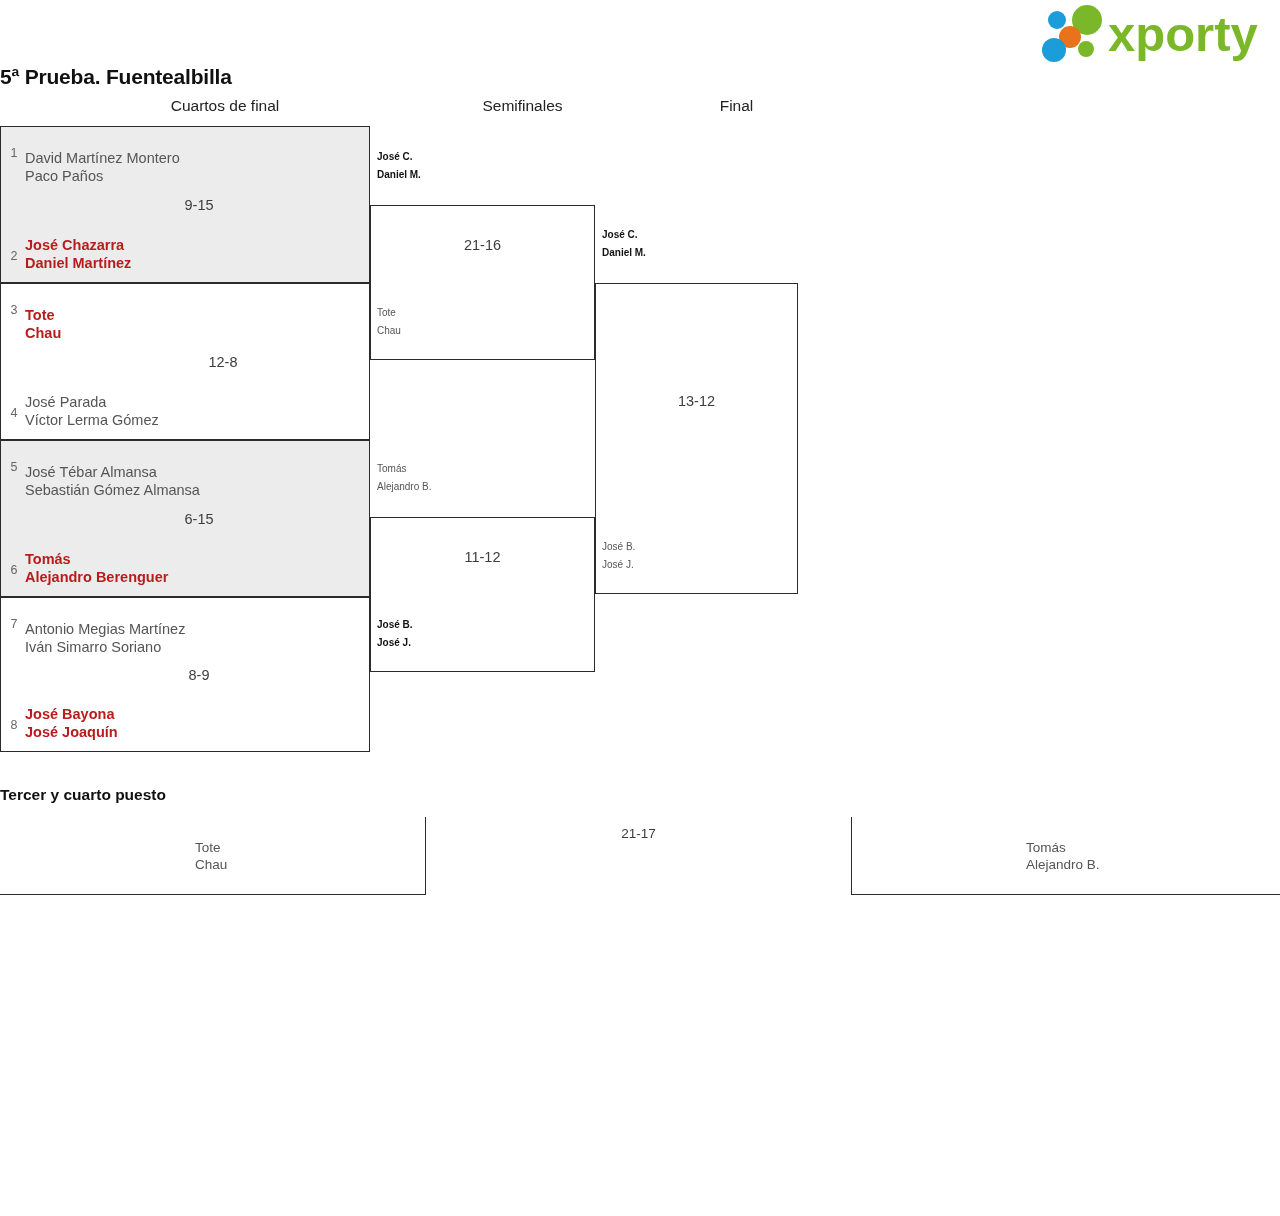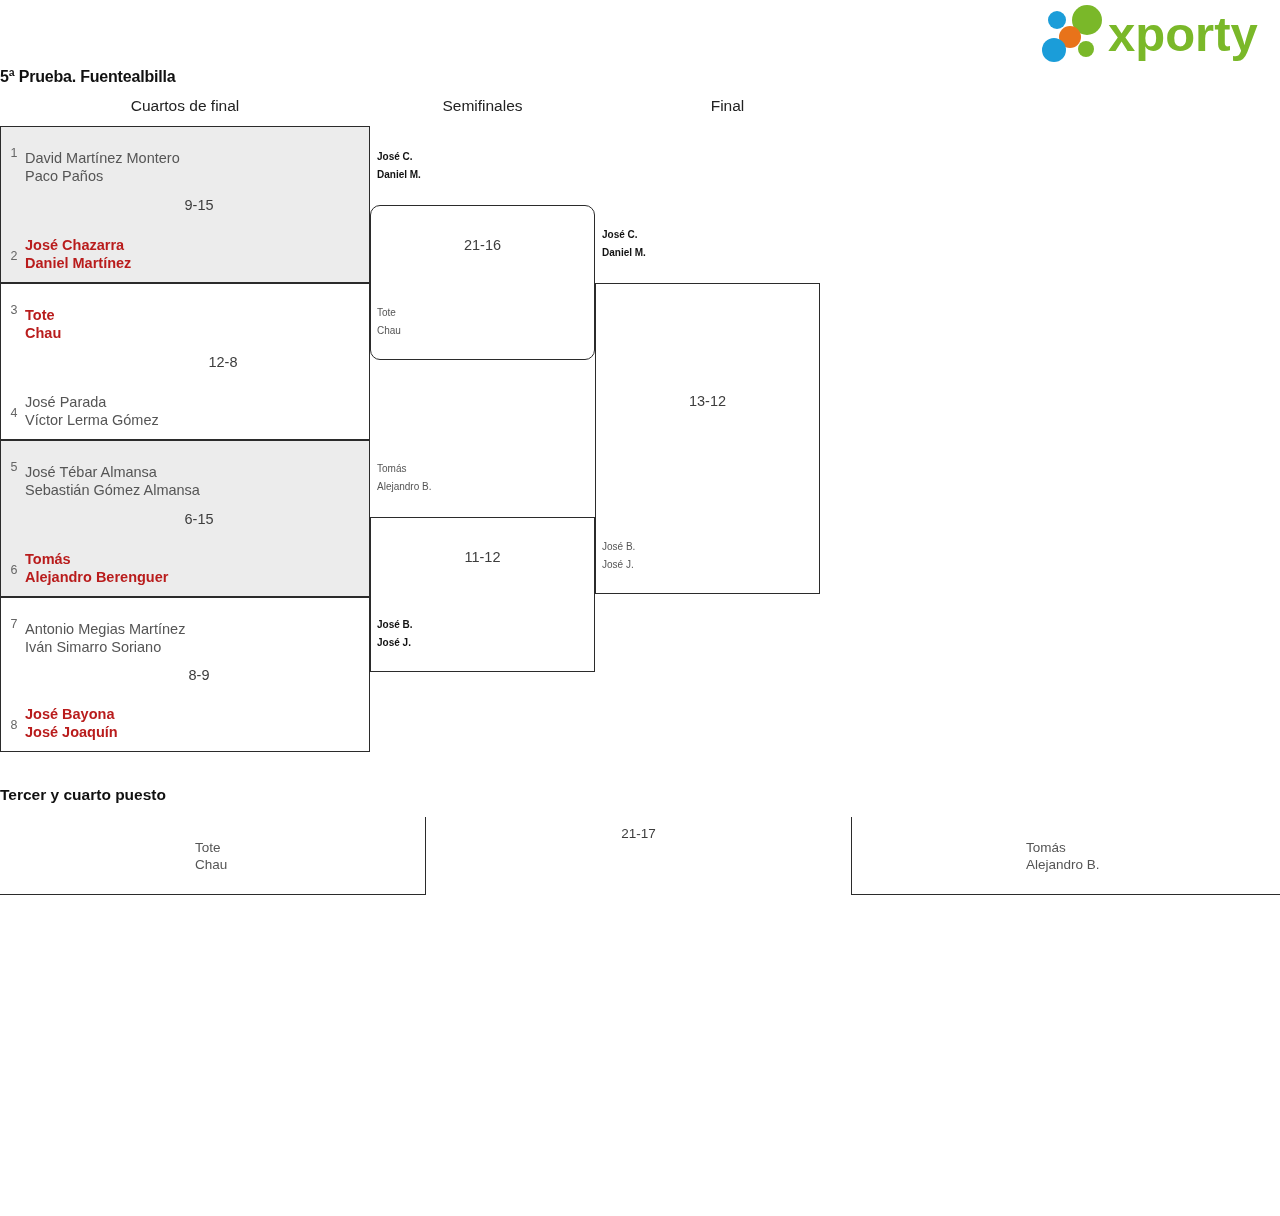--- a/index.html
+++ b/index.html
@@ -14,21 +14,21 @@
     font-family: "Liberation Sans", sans-serif;
     color: #1a1a1a;
     overflow: hidden;
   }
 
   
   .page-title {
     position: absolute;
     left: 0px;
     top: 2px;
-    font-size: 16px;
+    font-size: 21px;
     font-weight: 700;
     line-height: 30px;
     letter-spacing: -0.2px;
     color: #111111;
     white-space: pre;
   }
   .title-line { display: block; }
 
   .logo {
     position: absolute;
@@ -38,24 +38,25 @@
     height: 58px;
   }
 
   
   .round-head {
     position: absolute;
     font-size: 15.5px;
     color: #222222;
     text-align: center;
     white-space: nowrap;
+    margin-left: 40px;
   }
   #round-head-0 { left: 0px;   top: 97px; width: 370px; }
   #round-head-1 { left: 370px; top: 97px; width: 225px; }
-  #round-head-2 { left: 615px; top: 97px; width: 225px; }
+  #round-head-2 { left: 584px; top: 97px; width: 225px; }
 
   
   .match {
     position: absolute;
     box-sizing: border-box;
     background: #ffffff;
   }
   .match.shaded { background: #ececec; }
 
   
@@ -249,21 +250,21 @@
     <span class="slot-line">Iván Simarro Soriano</span>
   </div>
   <div class="score" style="top:69px;">8-9</div>
   <span class="seed bot">8</span>
   <div class="team bot win">
     <span class="slot-line">José Bayona</span>
     <span class="slot-line">José Joaquín</span>
   </div>
 </div>
 
-<div class="conn" style="left:370px; top:205px; width:225px; height:155px;border-radius:10px;">
+<div class="conn" style="left:370px; top:205px; width:225px; height:155px;">
   <div class="conn-score" style="top:31px;">21-16</div>
 </div>
 <div class="slot win" style="left:377px; top:148px;">
   <span class="slot-line">José C.</span>
   <span class="slot-line">Daniel M.</span>
 </div>
 <div class="slot" style="left:377px; top:304px;">
   <span class="slot-line">Tote</span>
   <span class="slot-line">Chau</span>
 </div>
@@ -273,21 +274,21 @@
 </div>
 <div class="slot" style="left:377px; top:460px;">
   <span class="slot-line">Tomás</span>
   <span class="slot-line">Alejandro B.</span>
 </div>
 <div class="slot win" style="left:377px; top:616px;">
   <span class="slot-line">José B.</span>
   <span class="slot-line">José J.</span>
 </div>
 
-<div class="conn" style="left:595px; top:283px; width:225px; height:311px;padding-left:44px;">
+<div class="conn" style="left:595px; top:283px; width:203px; height:311px;padding-left:44px;">
   <div class="conn-score" style="top:109px;">13-12</div>
 </div>
 <div class="slot win" style="left:602px; top:226px;">
   <span class="slot-line">José C.</span>
   <span class="slot-line">Daniel M.</span>
 </div>
 <div class="slot" style="left:602px; top:538px;">
   <span class="slot-line">José B.</span>
   <span class="slot-line">José J.</span>
 </div>

